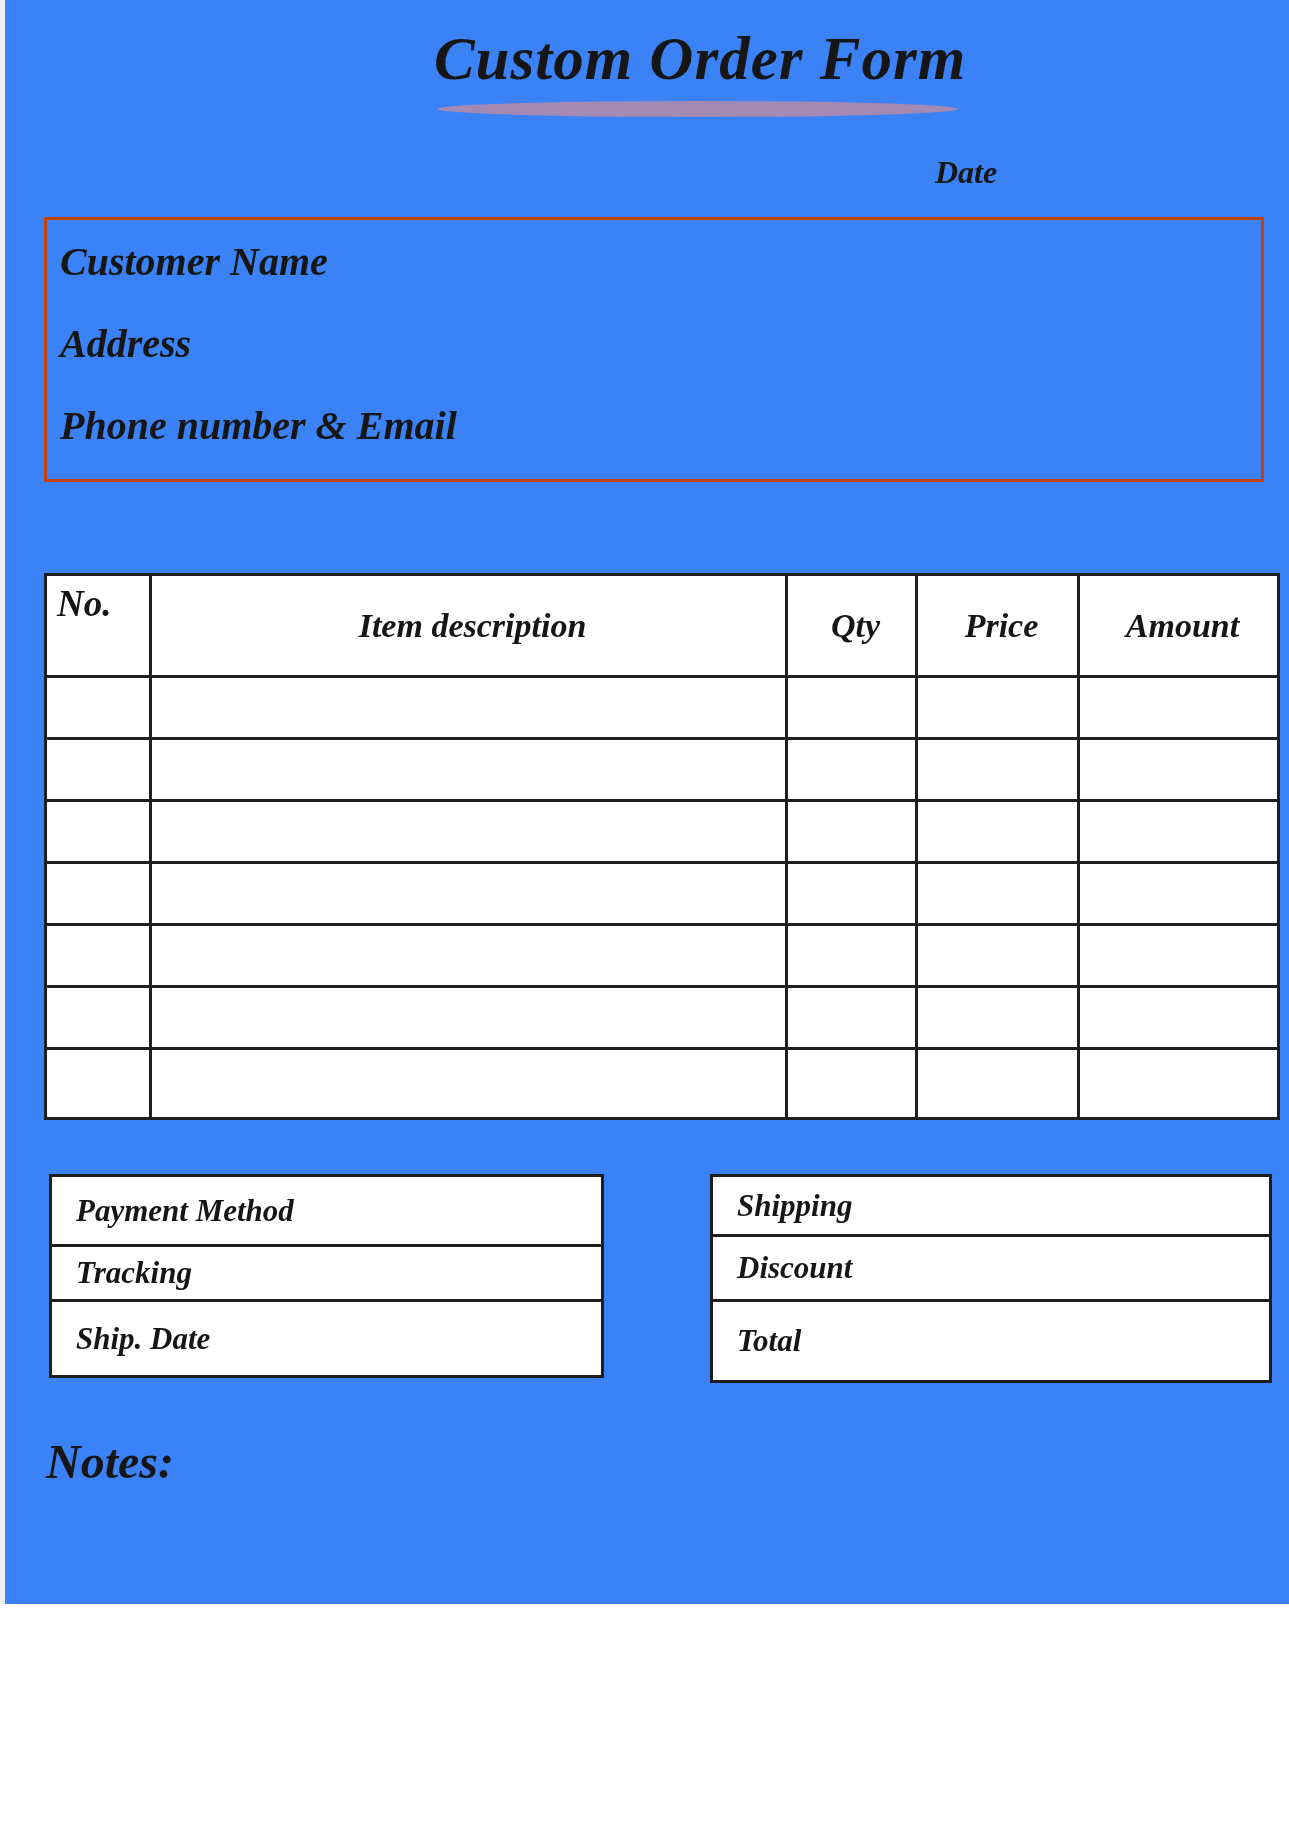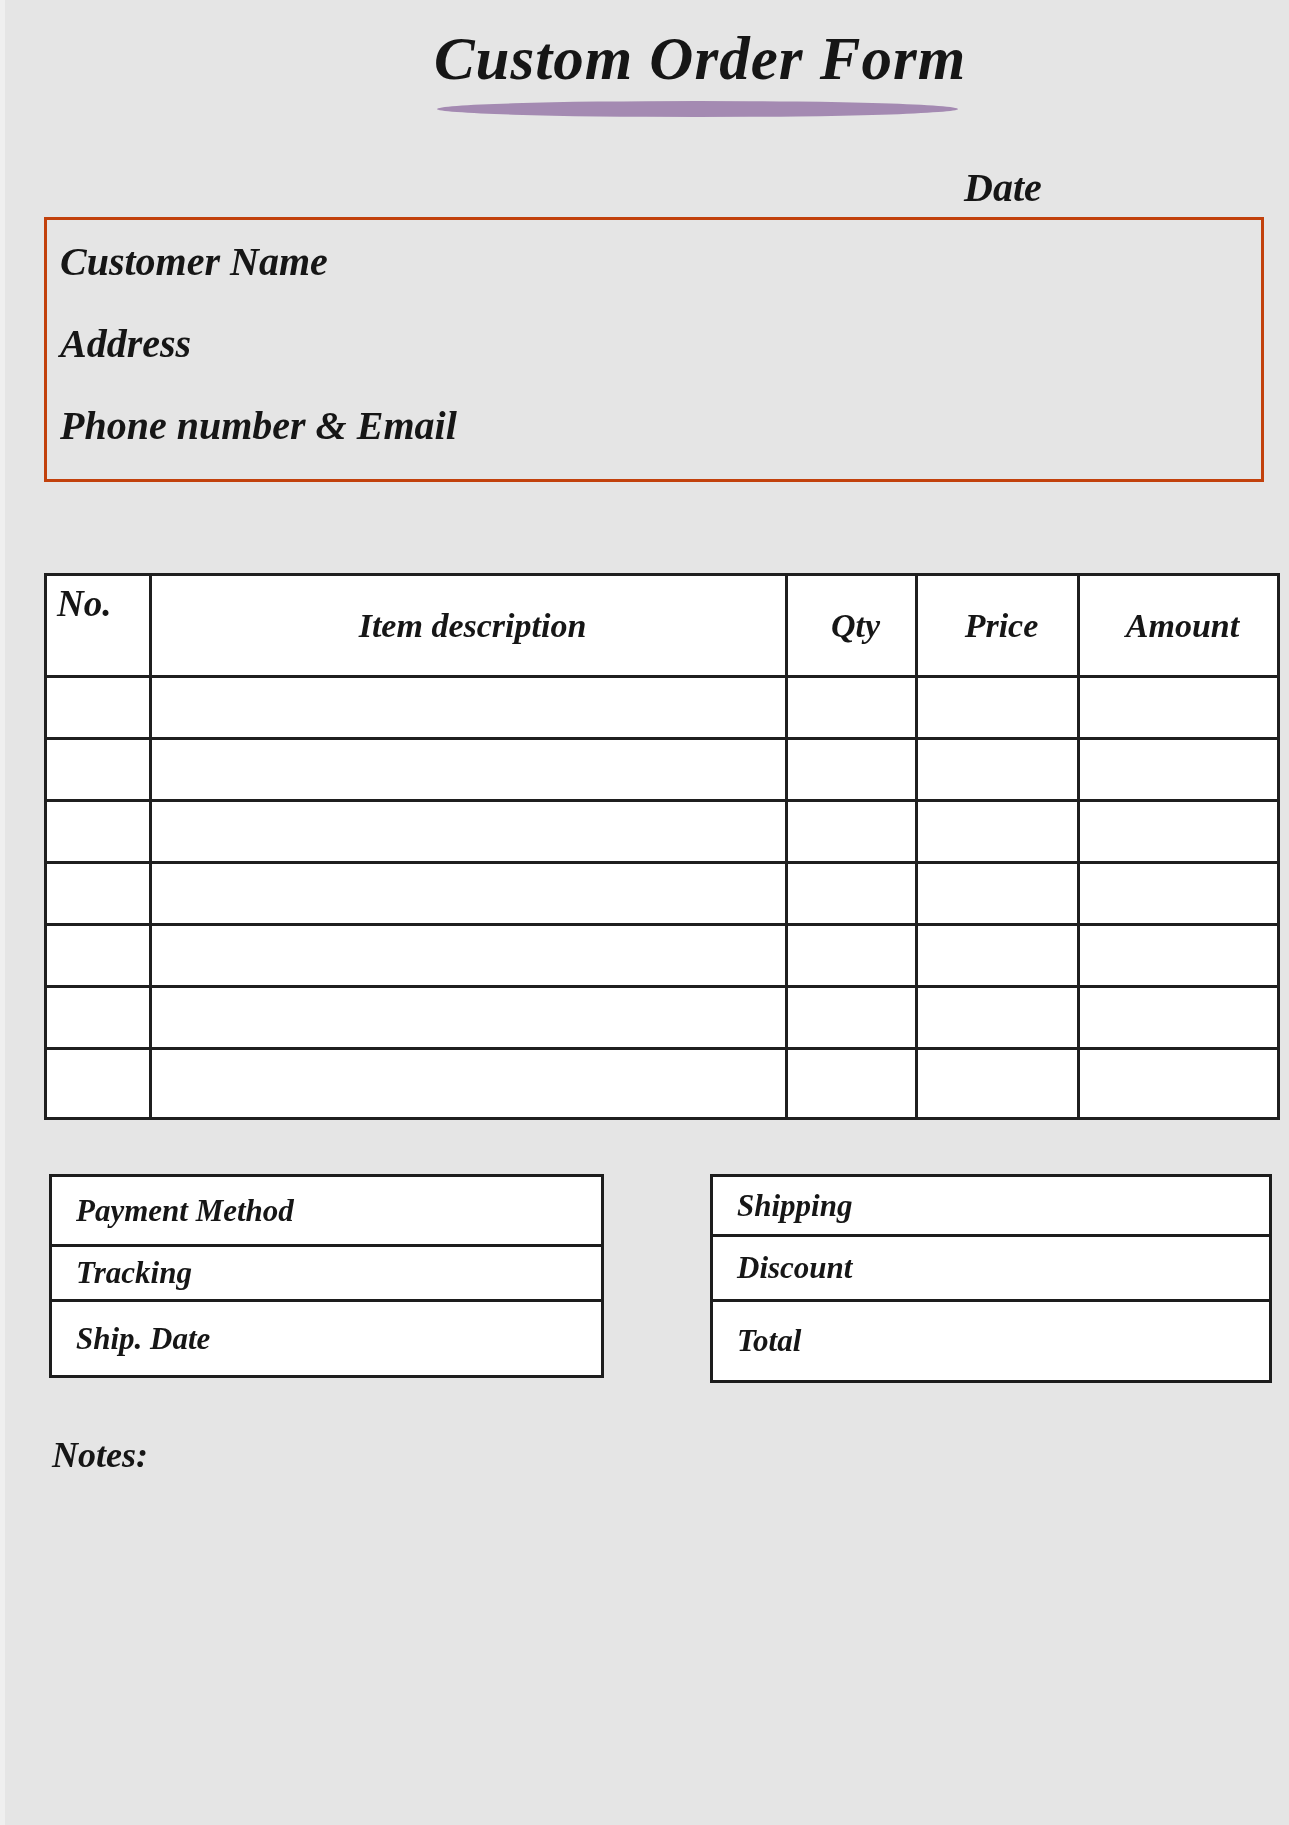--- a/index.html
+++ b/index.html
@@ -1,20 +1,20 @@
 <!DOCTYPE html>
 <html><head>
 <meta charset="utf-8">
 <style>
   * { margin:0; padding:0; box-sizing:border-box; }
   html, body { background:#ffffff; }
   .page {
     position:relative;
-    width:1289px; height:1825px;
-    background:#e5e5e5;
+    width:1289px; height:1604px;
+    background:#3b82f6;
     color:#161616;
     font-family:"Liberation Serif","DejaVu Serif",serif;
     overflow:hidden;
   }
 
   .scan-edge {
     position:absolute; left:0; top:0; width:5px; height:100%;
     background:#efefef;
   }
 
@@ -22,22 +22,22 @@
     position:absolute; left:420px; top:24px; width:560px;
     text-align:center; font-size:61px; font-style:italic; font-weight:700;
     letter-spacing:1px; white-space:nowrap;
   }
   .title-underline {
     position:absolute; left:437px; top:101px; width:521px; height:16px;
     border-radius:50%;
     background:#a48ab2;
   }
   .date-label {
-    position:absolute; left:935px; top:164px;
-    font-size:40px; font-style:italic; font-weight:700;margin-left:29px;
+    position:absolute; left:935px; top:154px;
+    font-size:32px; font-style:italic; font-weight:700;
   }
 
   .customer-box {
     position:absolute; left:44px; top:217px; width:1220px; height:265px;
     border:3px solid #c2410c;
   }
   .customer-field {
     position:absolute; left:13px;
     font-size:40px; font-style:italic; font-weight:700; white-space:nowrap;
   }
@@ -77,21 +77,21 @@
   .mini-row:first-child { border-top:none; }
   .pay-box    .mini-row:nth-child(1) { height:67px; }
   .pay-box    .mini-row:nth-child(2) { height:55px; }
   .pay-box    .mini-row:nth-child(3) { height:76px; }
   .totals-box .mini-row:nth-child(1) { height:57px; }
   .totals-box .mini-row:nth-child(2) { height:65px; }
   .totals-box .mini-row:nth-child(3) { height:81px; }
 
   .notes-label {
     position:absolute; left:46px; top:1434px;
-    font-size:36px; font-style:italic; font-weight:700;margin-left:6px;
+    font-size:48px; font-style:italic; font-weight:700;
   }
 </style>
 </head>
 <body>
 
 <div class="page">
 
   <div class="scan-edge"></div>
 
   <h1 class="title">Custom Order Form</h1>

